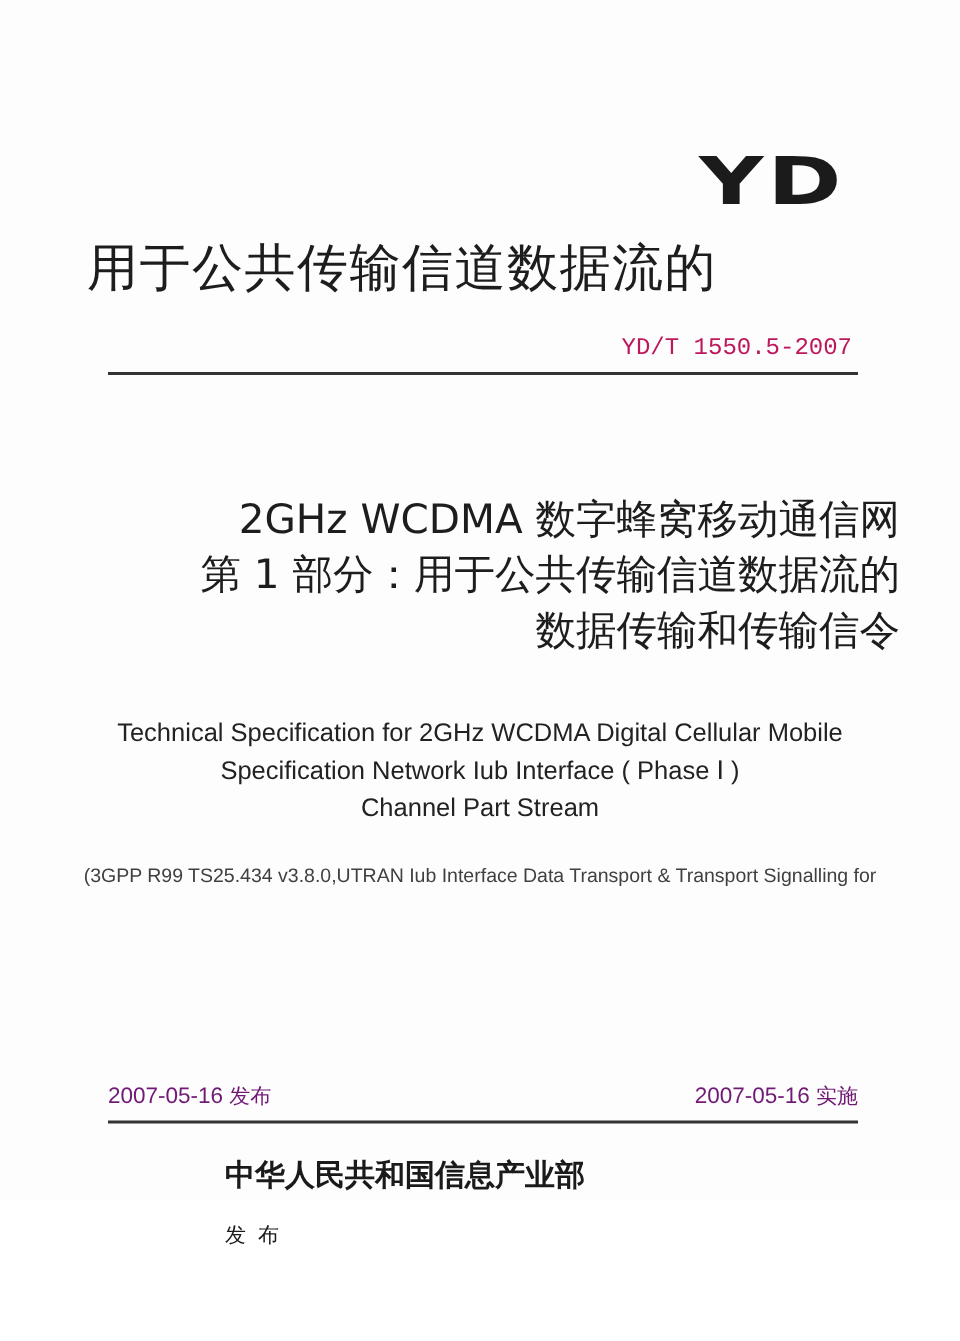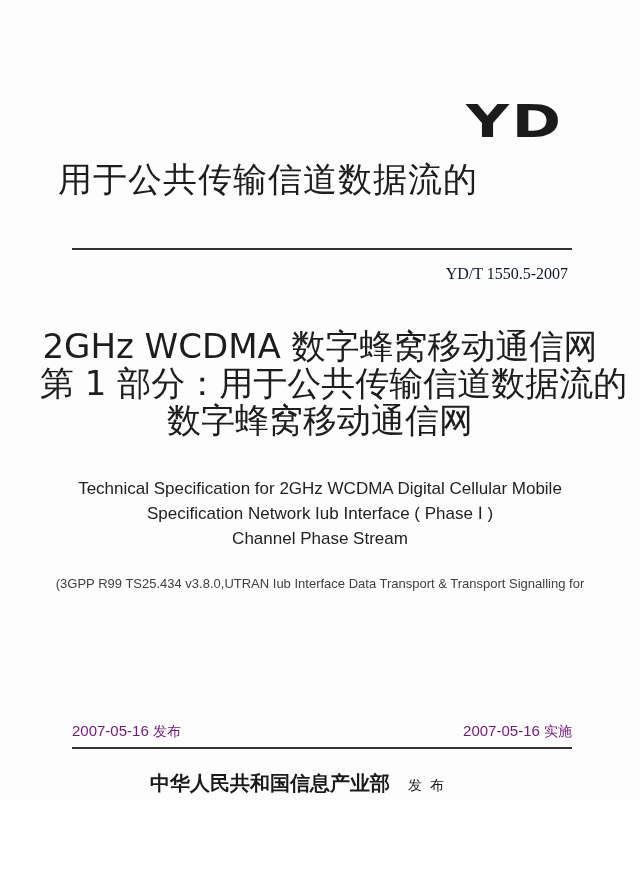--- a/index.html
+++ b/index.html
@@ -50,41 +50,40 @@
       font-size: 34px;
       line-height: 48px;
       letter-spacing: 1px;
       color: #1d1d1d;
       white-space: nowrap;
     }
     .std-number {
       position: absolute;
       right: 72px;
       top: 223px;
-      font-family: Liberation Serif, serif;
+      font-family: Liberation Mono, monospace;
       font-size: 16px;
-      color: #0f172a;
-      margin-top: 42px;
+      color: #be185d;
     }
     .rule-top {
       position: absolute;
       left: 72px;
       top: 248px;
       width: 500px;
       height: 2px;
       background: #333;
     }
     .cn-title {
       position: absolute;
       left: 40px;
       top: 328px;
       width: 560px;
-      text-align: center;
+      text-align: right;
       font-family: "DejaVu Sans", sans-serif;
-      font-size: 34px;
+      font-size: 27px;
       line-height: 37px;
       color: #1d1d1d;
     }
     .cn-title div { white-space: nowrap; }
     .en-title {
       position: absolute;
       left: 40px;
       top: 476px;
       width: 560px;
       text-align: center;
@@ -128,20 +127,21 @@
     }
     .publisher {
       position: absolute;
       left: 150px;
       top: 770px;
       width: 360px;
       display: flex;
       align-items: baseline;
       gap: 18px;
       color: #1a1a1a;
+      flex-direction: column;
     }
     .publisher .org {
       font-family: "DejaVu Serif", serif;
       font-weight: bold;
       font-size: 20px;
       letter-spacing: 0px;
       white-space: nowrap;
     }
     .publisher .act {
       font-family: "DejaVu Serif", serif;
@@ -161,27 +161,27 @@
 
   <div class="std-title">用于公共传输信道数据流的</div>
 
   <div class="std-number">YD/T 1550.5-2007</div>
 
   <div class="rule-top"></div>
 
   <div class="cn-title">
     <div>2GHz WCDMA 数字蜂窝移动通信网</div>
     <div>第 1 部分：用于公共传输信道数据流的</div>
-    <div>数字蜂窝移动通信网</div>
+    <div>数据传输和传输信令</div>
   </div>
 
   <div class="en-title">
     <div>Technical Specification for 2GHz WCDMA Digital Cellular Mobile</div>
     <div>Specification Network Iub Interface ( Phase Ⅰ )</div>
-    <div>Channel Phase Stream</div>
+    <div>Channel Part Stream</div>
   </div>
 
   <div class="note">
     <div>(3GPP R99 TS25.434 v3.8.0,UTRAN Iub Interface Data Transport &amp; Transport Signalling for</div>
   </div>
 
   <div class="dates">
     <div>
       <span>2007-05-16</span>
       <span class="cjk">发布</span>

